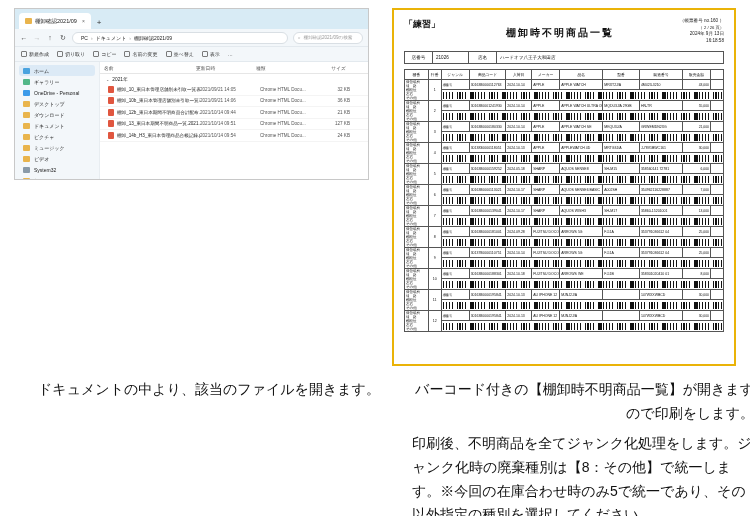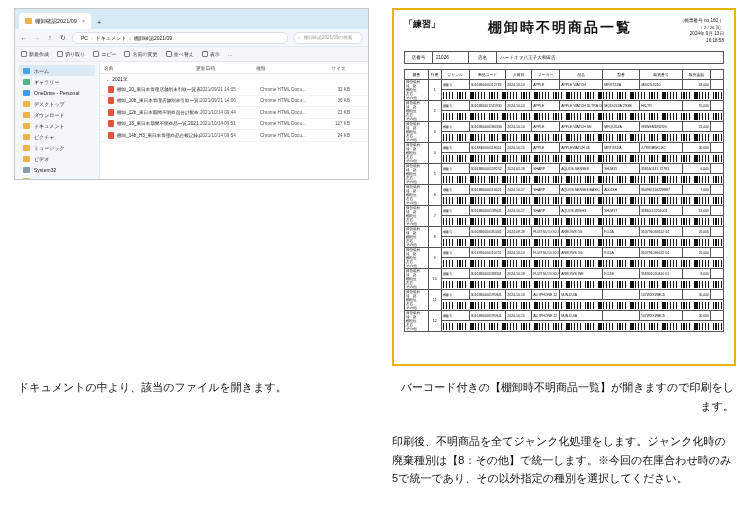--- a/index.html
+++ b/index.html
@@ -187,25 +187,25 @@
     display: flex;
     align-items: flex-start;
     justify-content: space-between;
   }
   .rep-practice {
     font-size: 9px;
     font-weight: bold;
     color: #111;
   }
   .rep-title {
-    font-size: 14px;
+    font-size: 10px;
     font-weight: bold;
     letter-spacing: 2px;
     color: #111;
-    margin-top: 1px;
+    margin-top: 8px;
   }
   .rep-meta {
     text-align: right;
     font-size: 4.6px;
     color: #222;
     line-height: 1.5;
   }
   .rep-meta .pg { font-size: 4.2px; }
 
   .rep-infotable {
@@ -257,23 +257,24 @@
       #111 2.9px, #111 4.0px, #fff 4.0px, #fff 4.6px,
       #111 4.6px, #111 5.1px, #fff 5.1px, #fff 6.4px
     );
   }
   .idxcell { text-align: center; font-size: 3.6px; }
   .numcell { text-align: right; font-size: 3.4px; padding-right: 2px; }
 
   
   .cap {
     position: absolute;
-    font-size: 11px;
+    font-size: 14px;
     color: #111;
     line-height: 1.7;
+    margin-left: 20px;
   }
   .cap-left { left: 18px; top: 378px; width: 350px; }
   .cap-right-1 { left: 392px; top: 378px; width: 342px; text-align: right; }
   .cap-right-2 { left: 392px; top: 432px; width: 342px; }
 </style>
 </head>
 <body>
 
 <div class="page">
 

